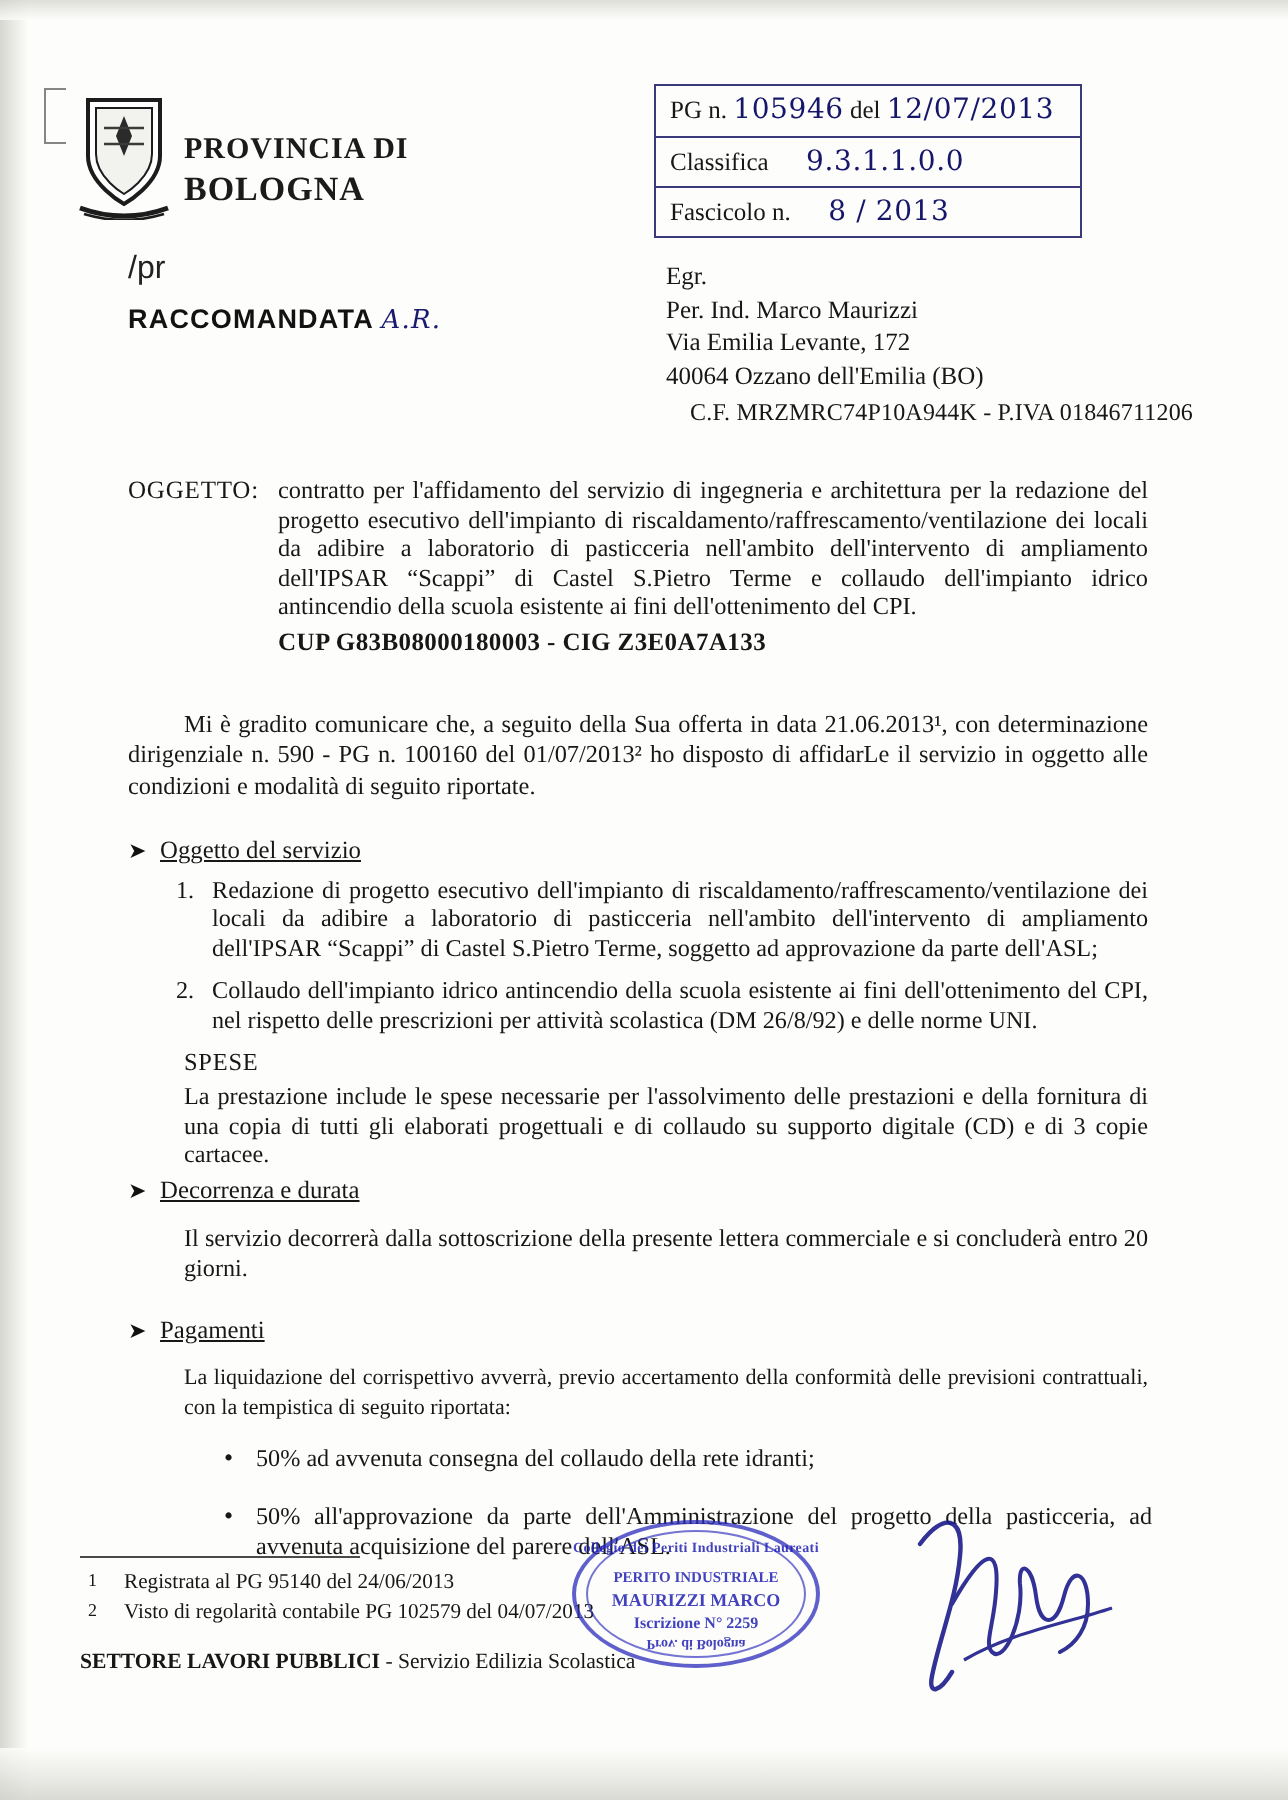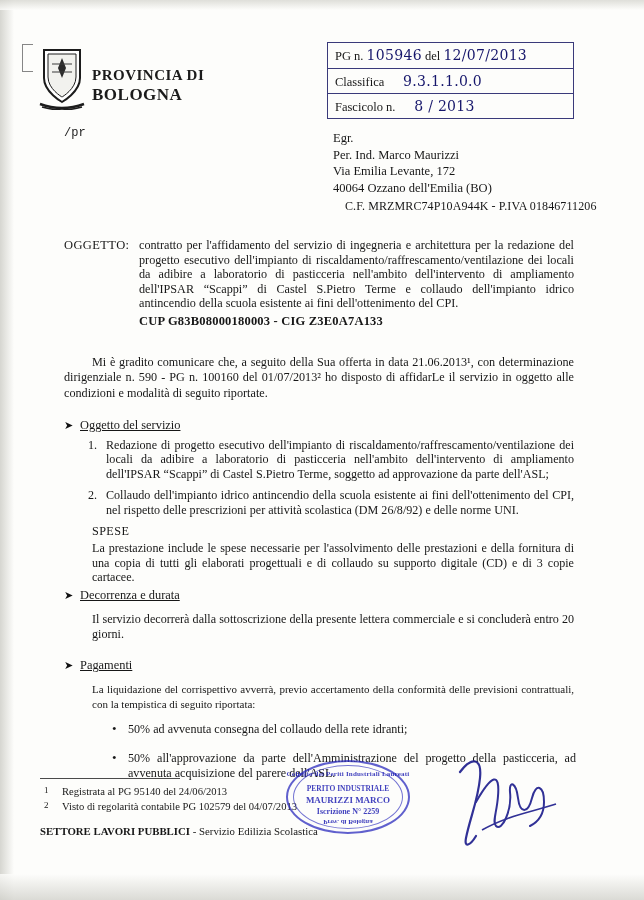--- a/index.html
+++ b/index.html
@@ -60,22 +60,22 @@
     font-size: 15px;
     letter-spacing: .5px;
     line-height: 19px;
     color: #1b1b1b;
   }
   .prov-title .l2 { font-size: 17px; }
 
   .pr-mark {
     position: absolute;
     left: 64px; top: 126px;
-    font-size: 12px;
-    font-family: Liberation Mono, monospace;
+    font-size: 16px;
+    font-family: Liberation Sans, sans-serif;
     color: #222;
   }
   .raccomandata {
     position: absolute;
     left: 64px; top: 152px;
     font-family: "Liberation Sans", sans-serif;
     font-weight: bold;
     font-size: 13.5px;
     letter-spacing: .6px;
     color: #121212;
@@ -85,21 +85,21 @@
     font-weight: normal;
     font-style: italic;
     font-size: 13px;
     color: #1a1a6e;
   }
 
   
   .stamp-box {
     position: absolute;
     left: 327px; top: 42px;
-    width: 247px; height: 77px;
+    width: 214px; height: 77px;
     border: 1.6px solid #3a3a7a;
     box-sizing: border-box;
   }
   .stamp-row {
     position: relative;
     height: 25.6px;
     border-bottom: 1.3px solid #3a3a7a;
     box-sizing: border-box;
     padding: 4px 6px 0 7px;
     font-size: 12.5px;
@@ -315,20 +315,24 @@
     </svg>
   </div>
 
   <div class="prov-title">
     <div class="l1">PROVINCIA DI</div>
     <div class="l2">BOLOGNA</div>
   </div>
 
   <div class="pr-mark">/pr</div>
 
+  <div class="raccomandata">
+    <span>RACCOMANDATA</span>
+    <span class="hand">A.R.</span>
+  </div>
 
   <div class="stamp-box">
     <div class="stamp-row">
       <span>PG n.</span>
       <span class="hw big">105946</span>
       <span>del</span>
       <span class="hw big">12/07/2013</span>
     </div>
     <div class="stamp-row">
       <span>Classifica</span>

